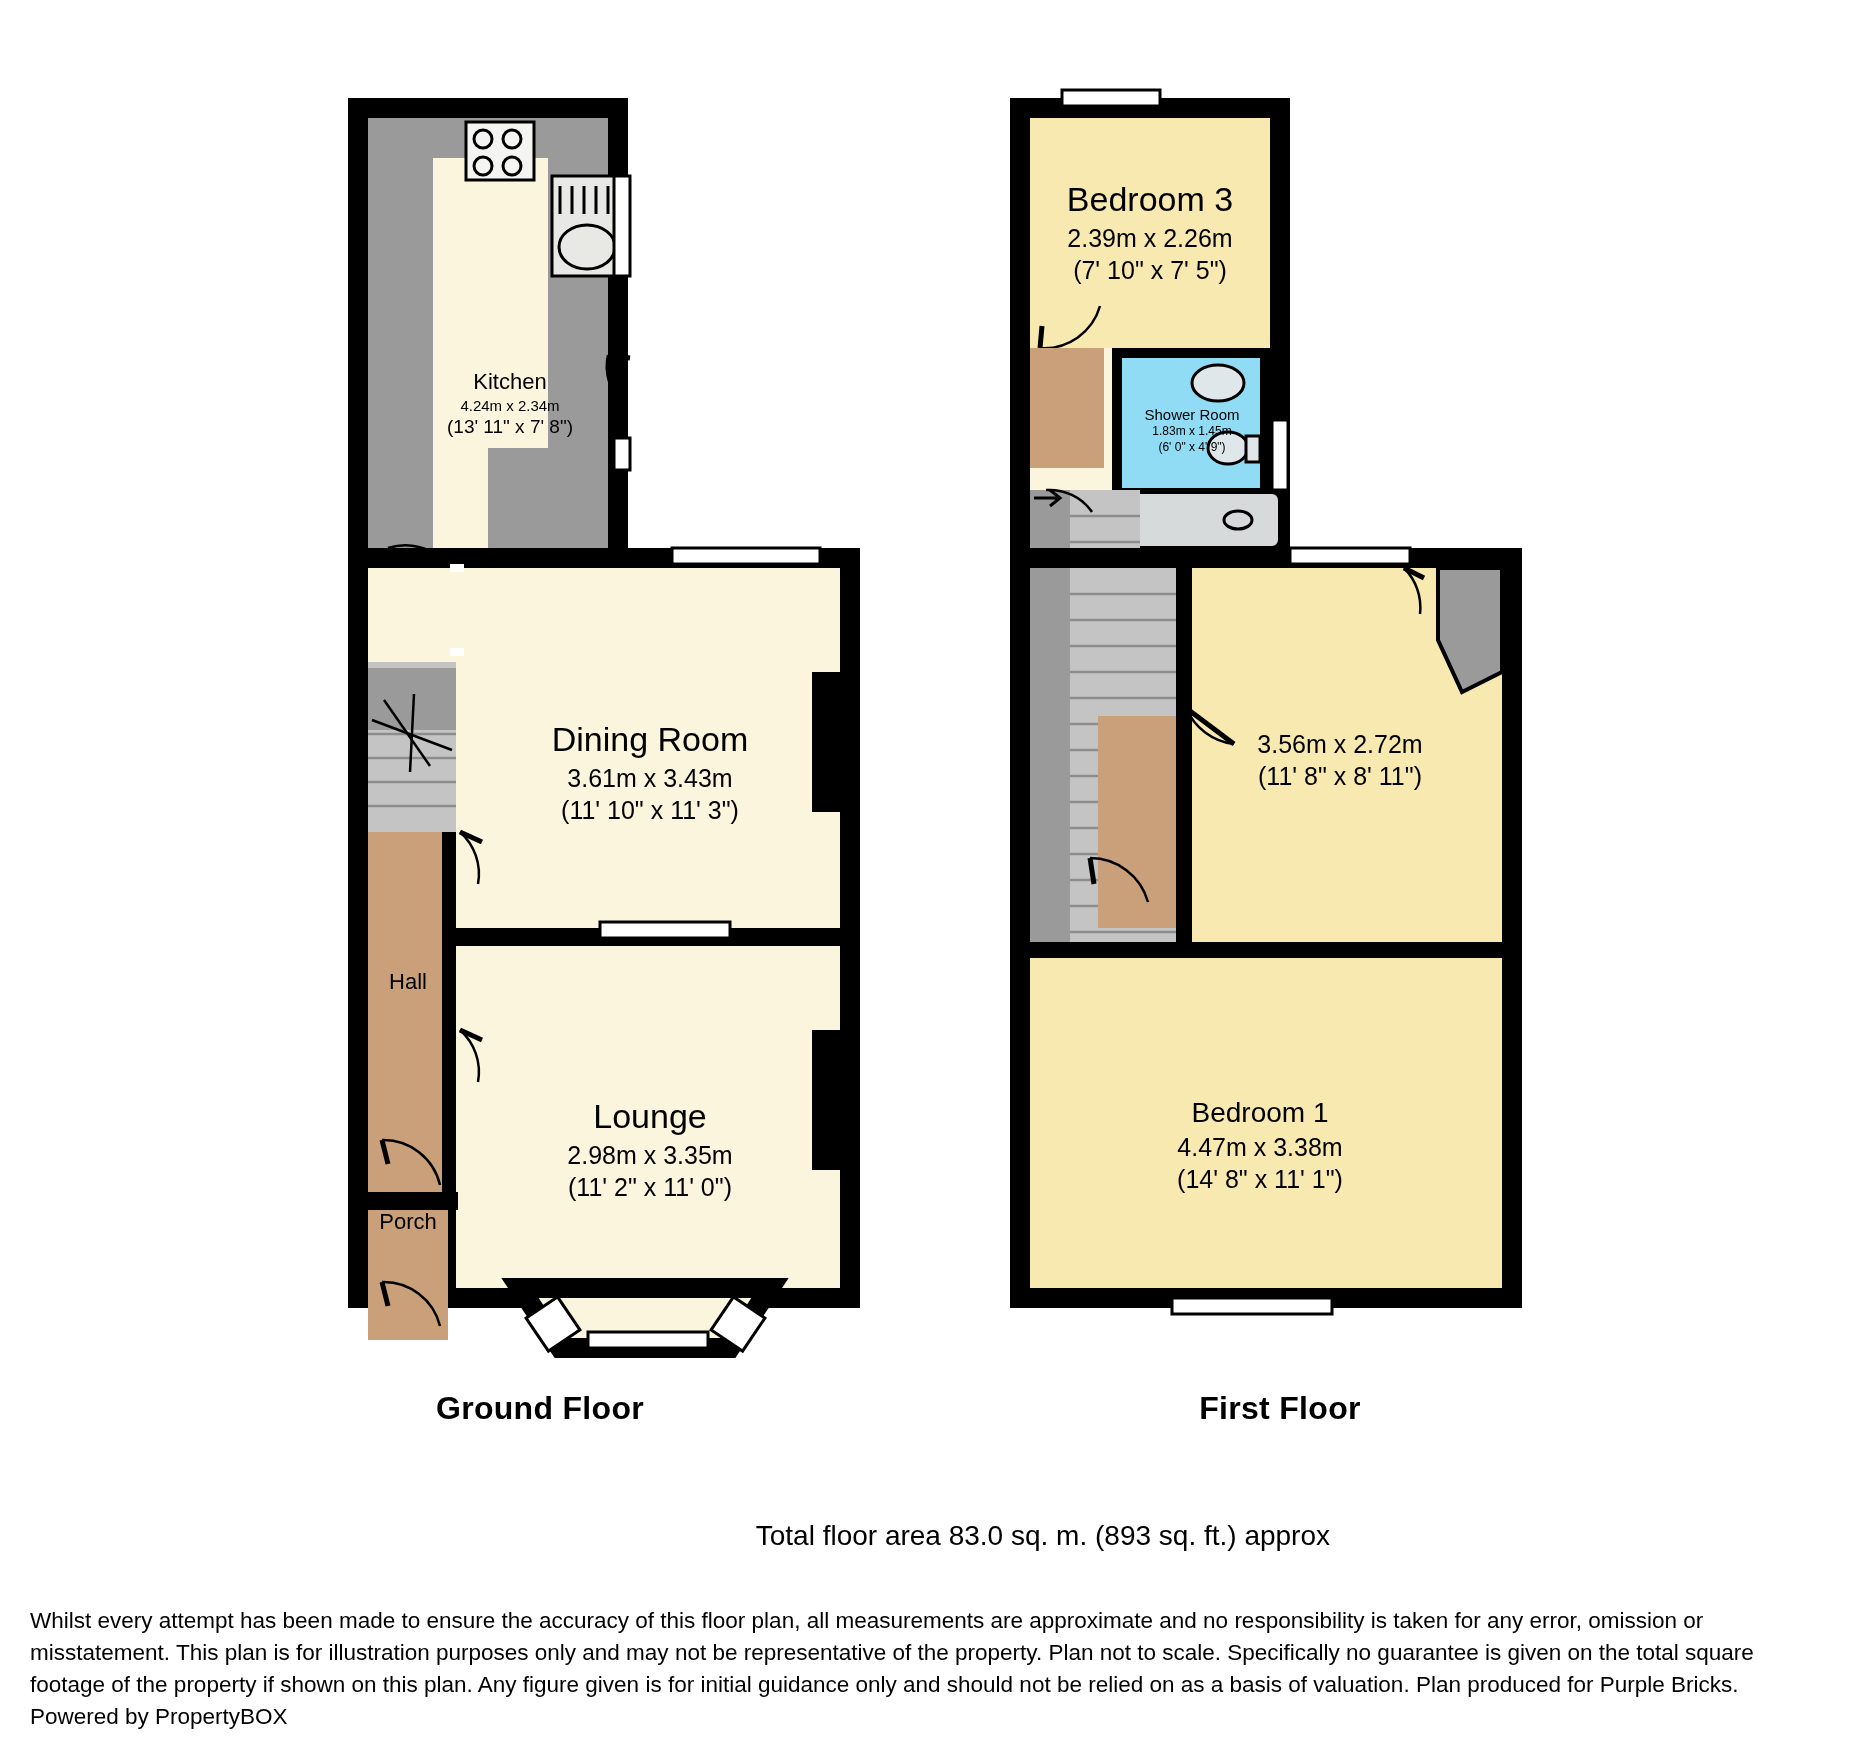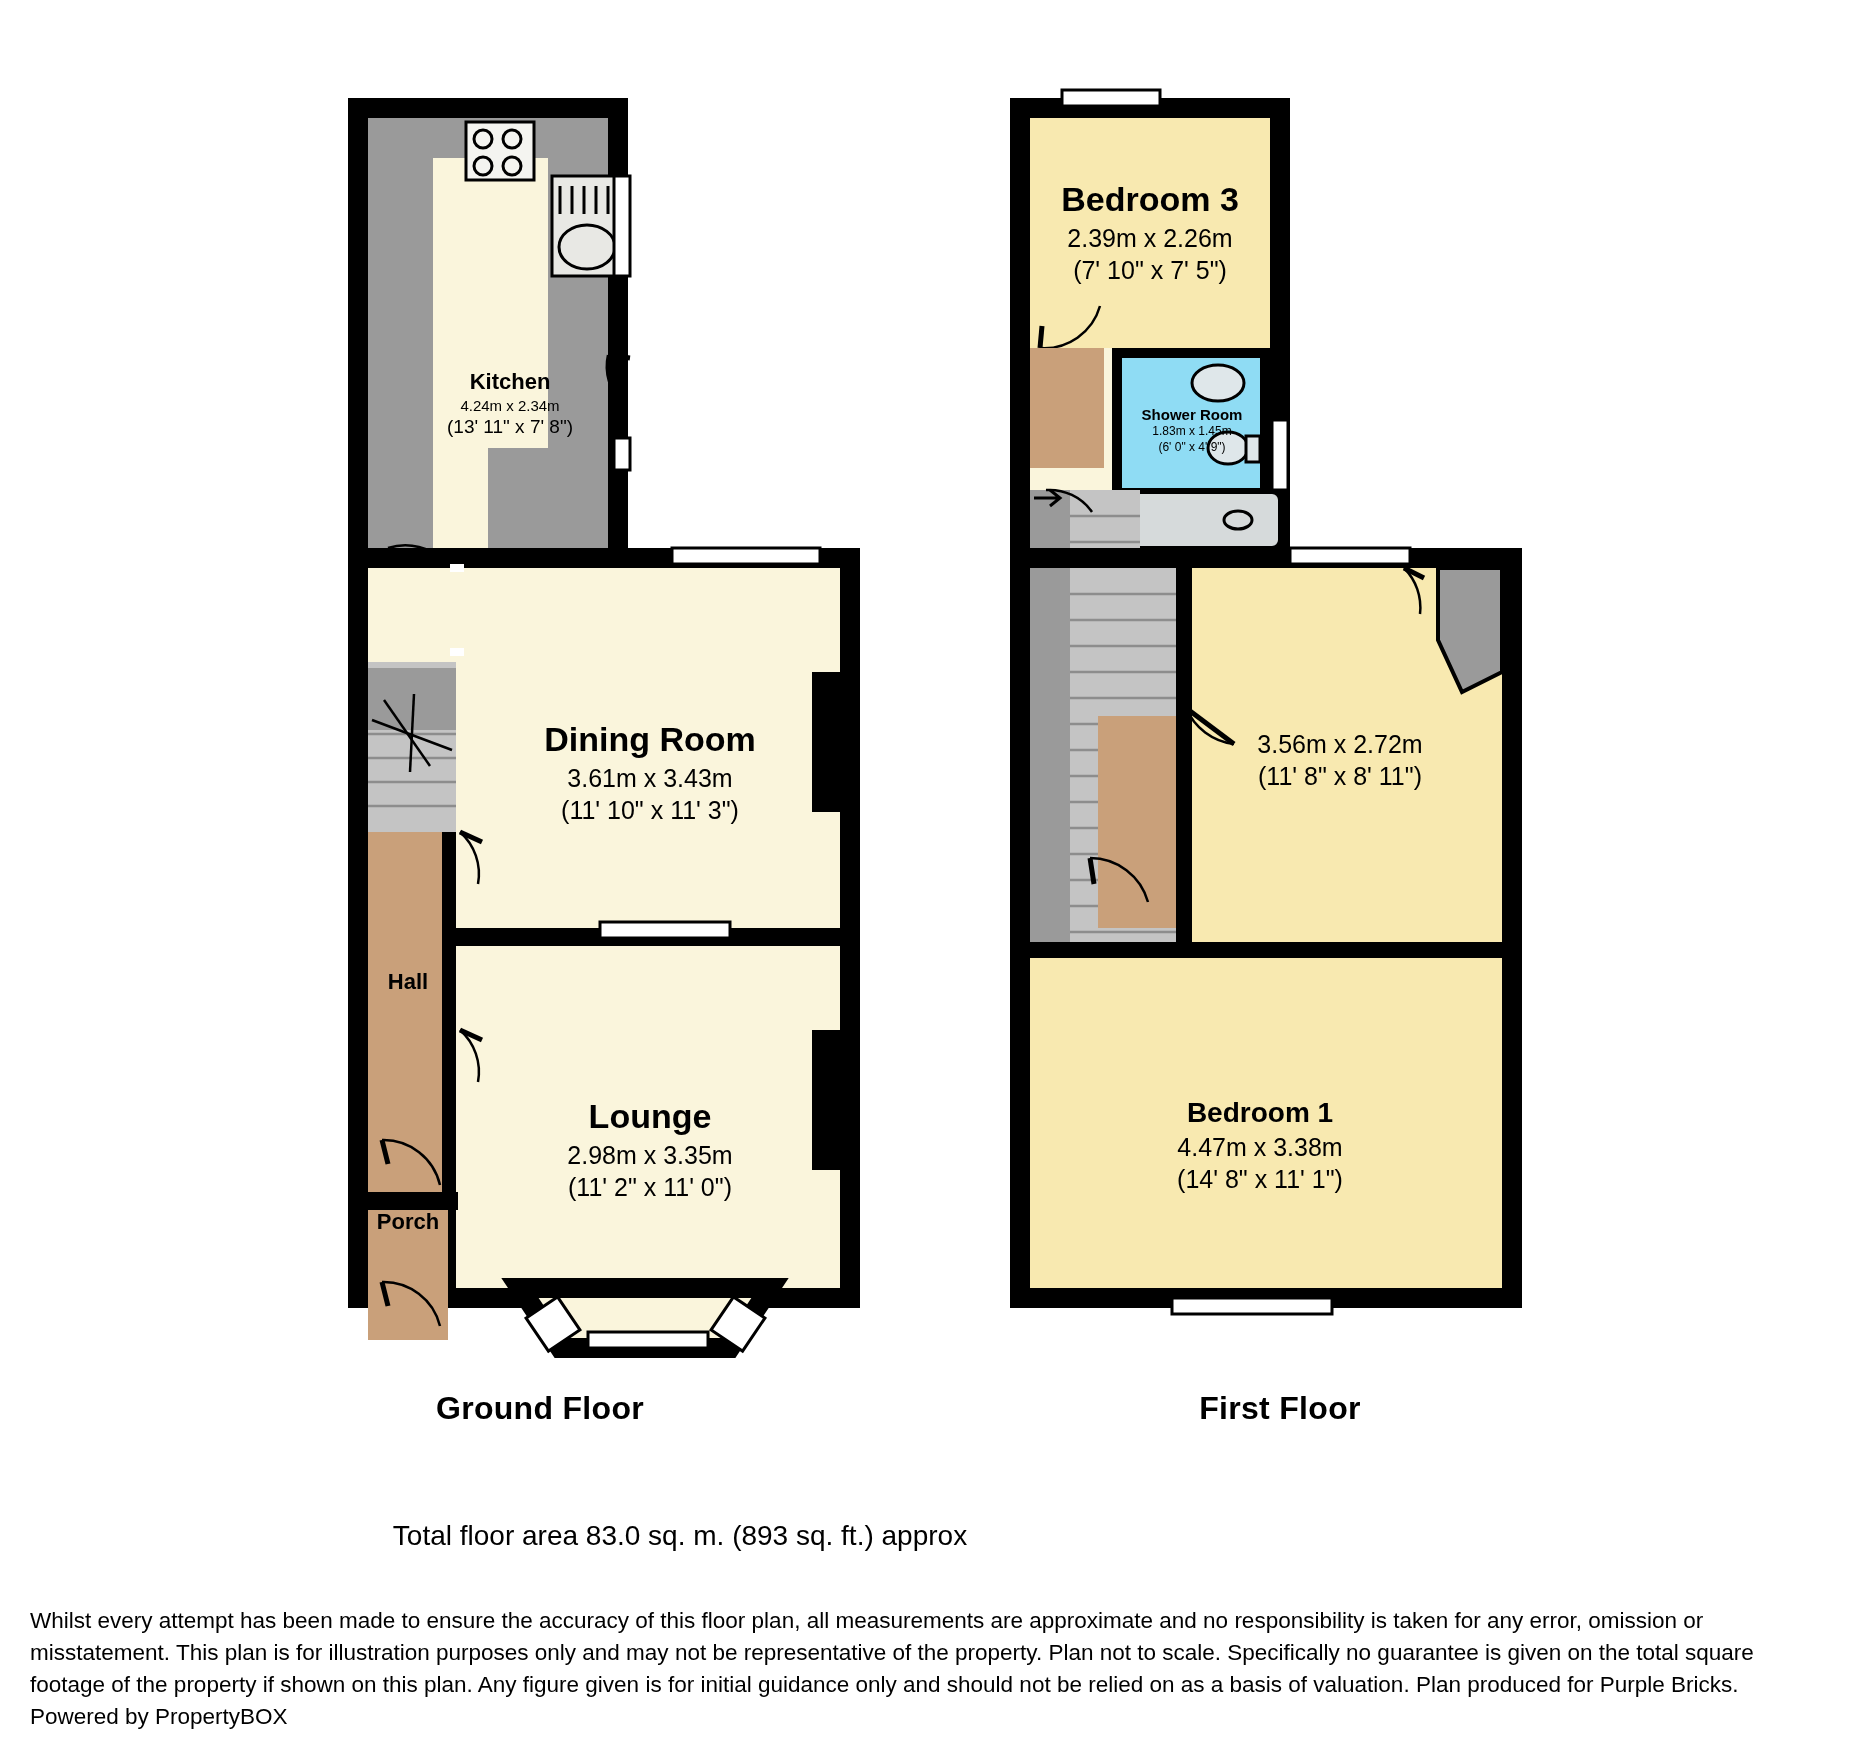--- a/index.html
+++ b/index.html
@@ -34,40 +34,40 @@
 
   .room-label {
     position: absolute;
     text-align: center;
     white-space: nowrap;
     line-height: 1.28;
   }
   .room-label .nm {
     display: block;
     font-size: 31px;
-    font-weight: bold;
+    font-weight: normal;
   }
   .room-label .dm {
     display: block;
     font-size: 25px;
   }
   .room-label.tiny .nm { font-size: 15px; }
   .room-label.tiny .dm { font-size: 12px; }
   .room-label.plain .nm { font-size: 22px; }
 
   .footer {
     position: absolute;
     left: 0;
     width: 1860px;
   }
   #total-area {
     top: 1520px;
     left: 30px;
     font-size: 28px;
-    text-align: center;
+    text-align: right;
     width: 1300px;
   }
   #disclaimer {
     top: 1605px;
     left: 30px;
     width: 1800px;
     font-size: 22.5px;
     line-height: 1.42;
   }
   svg { display: block; }

